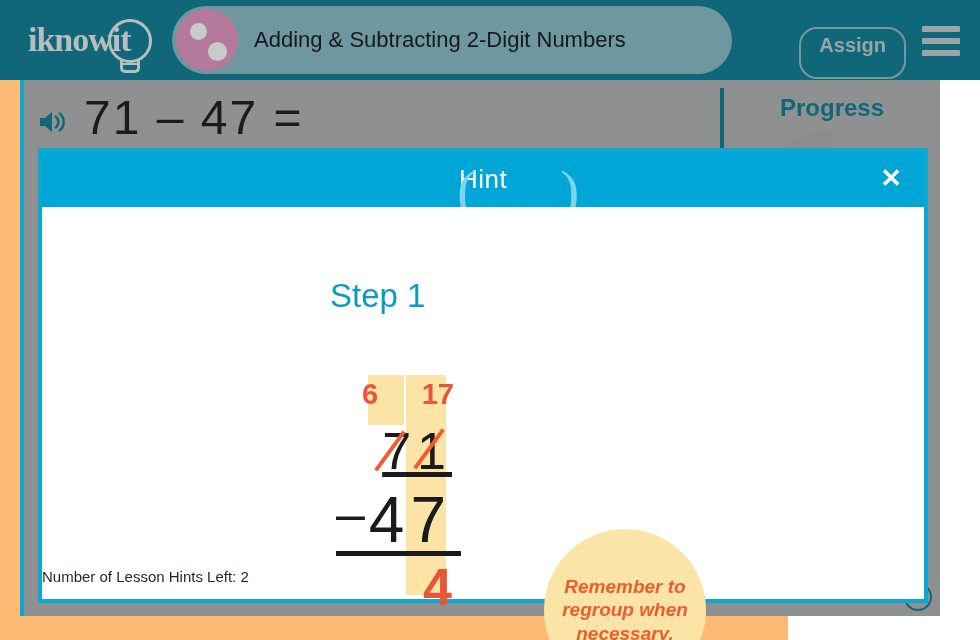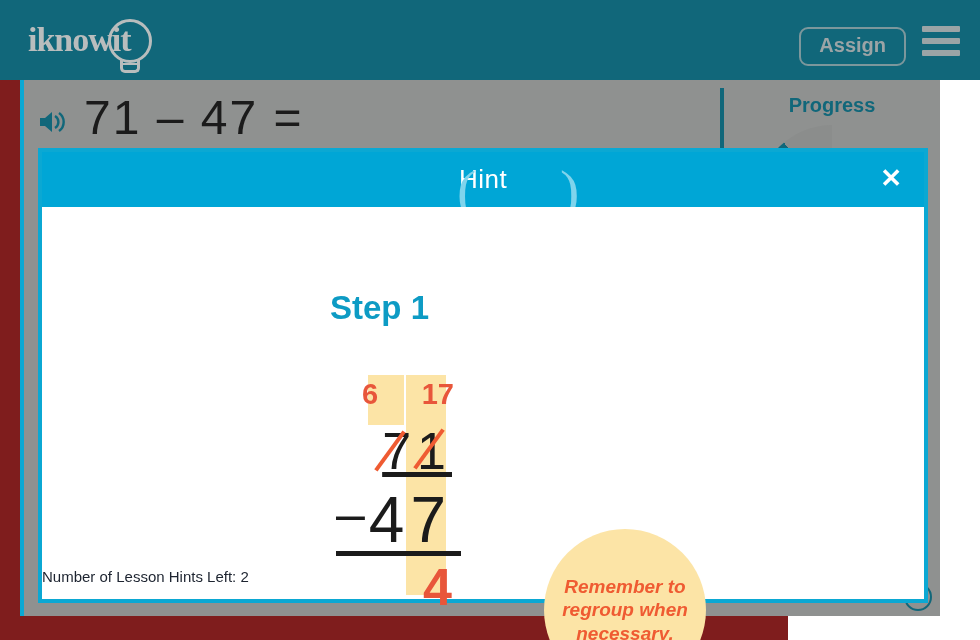--- a/index.html
+++ b/index.html
@@ -4,21 +4,21 @@
 <style>
   * { box-sizing: border-box; margin: 0; padding: 0; }
   html, body {
     width: 980px; height: 640px;
     font-family: "Liberation Sans", sans-serif;
     overflow: hidden;
   }
   #app {
     position: relative;
     width: 788px; height: 640px;
-    background: #7f1d1d;
+    background: #fdba74;
   }
 
   
   .topbar {
     position: absolute; left: 0; top: 0;
     width: 980px; height: 80px;
     background: #11677A;
   }
   .logo-wrap {
     position: absolute; left: 20px; top: 7px;
@@ -72,23 +72,23 @@
   .title-dot i.d1 { width: 17px; height: 17px; left: 14px; top: 14px; }
   .title-dot i.d2 { width: 19px; height: 19px; left: 32px; top: 33px; }
   .title-text {
     margin-left: 16px;
     font-size: 22px;
     color: #17171C;
   }
 
   .assign-btn {
     position: absolute; right: 74px; top: 27px;
-    padding: 5px 18px 7px;
+    padding: 5px 18px 20px;
     border: 2px solid #7C979C;
-    border-radius: 9px;
+    border-radius: 18px;
     color: #9BA4A6;
     font-size: 20px; font-weight: bold;
     background: transparent;
     cursor: pointer;
   }
   .hamburger {
     position: absolute; right: 20px; top: 26px;
     width: 38px; height: 30px;
     display: flex; flex-direction: column; justify-content: space-between;
     cursor: pointer;
@@ -119,21 +119,21 @@
   }
   .divider-v {
     position: absolute; left: 696px; top: 8px;
     width: 4px; height: 120px; background: #11677A;
   }
   .progress-wrap {
     position: absolute; left: 700px; top: 14px;
     width: 216px; text-align: center;
   }
   .progress-label {
-    font-size: 20px; font-weight: bold; color: #11677A;
+    font-size: 24px; font-weight: bold; color: #11677A;
   }
   .gauge {
     width: 150px; height: 150px; margin: 8px auto 0;
     border-radius: 50%;
     background: conic-gradient(from 180deg, #8B8D8C 0deg 72deg, #11677A 72deg 140deg, #8B8D8C 140deg 180deg, transparent 180deg 360deg);
     position: relative;
   }
   .gauge::after {
     content: ""; position: absolute; left: 28px; top: 28px;
     width: 94px; height: 94px; border-radius: 50%; background: #8F9190;
@@ -176,22 +176,22 @@
   .paren.right { left: 518px; }
   .modal-close {
     position: absolute; right: 22px; top: 13px;
     color: #FFFFFF; font-size: 26px; font-weight: bold;
     cursor: pointer; line-height: 1;
   }
   .modal-body {
     flex: 1; position: relative; background: #FFFFFF;
   }
   .step-title {
-    position: absolute; left: 288px; top: 82px;
-    font-size: 33px; font-weight: bold; color: #0D9BC4; text-align: right;
+    position: absolute; left: 288px; top: 70px;
+    font-size: 33px; font-weight: normal; color: #0D9BC4; text-align: right;
   }
   .step-sub {
     position: absolute; left: 288px; top: 128px;
     font-size: 21px; font-style: italic; color: #19A6CE;
   }
 
   
   .math {
     position: absolute; left: 290px; top: 168px;
     width: 180px; height: 230px;
@@ -264,20 +264,27 @@
 <div id="app">
 
   <div class="topbar">
     <div class="logo-wrap">
       <span class="logo-text">iknowit</span>
       <span class="bulb"></span>
       <span class="bulb-base"></span>
       <span class="bulb-line"></span>
     </div>
 
+    <div class="title-pill">
+      <div class="title-dot">
+        <i class="d1"></i>
+          <i class="d2"></i>
+      </div>
+      <div class="title-text">Adding &amp; Subtracting 2-Digit Numbers</div>
+    </div>
 
     <button class="assign-btn">Assign</button>
 
     <div class="hamburger">
       <span></span>
         <span></span>
         <span></span>
     </div>
   </div>
 

